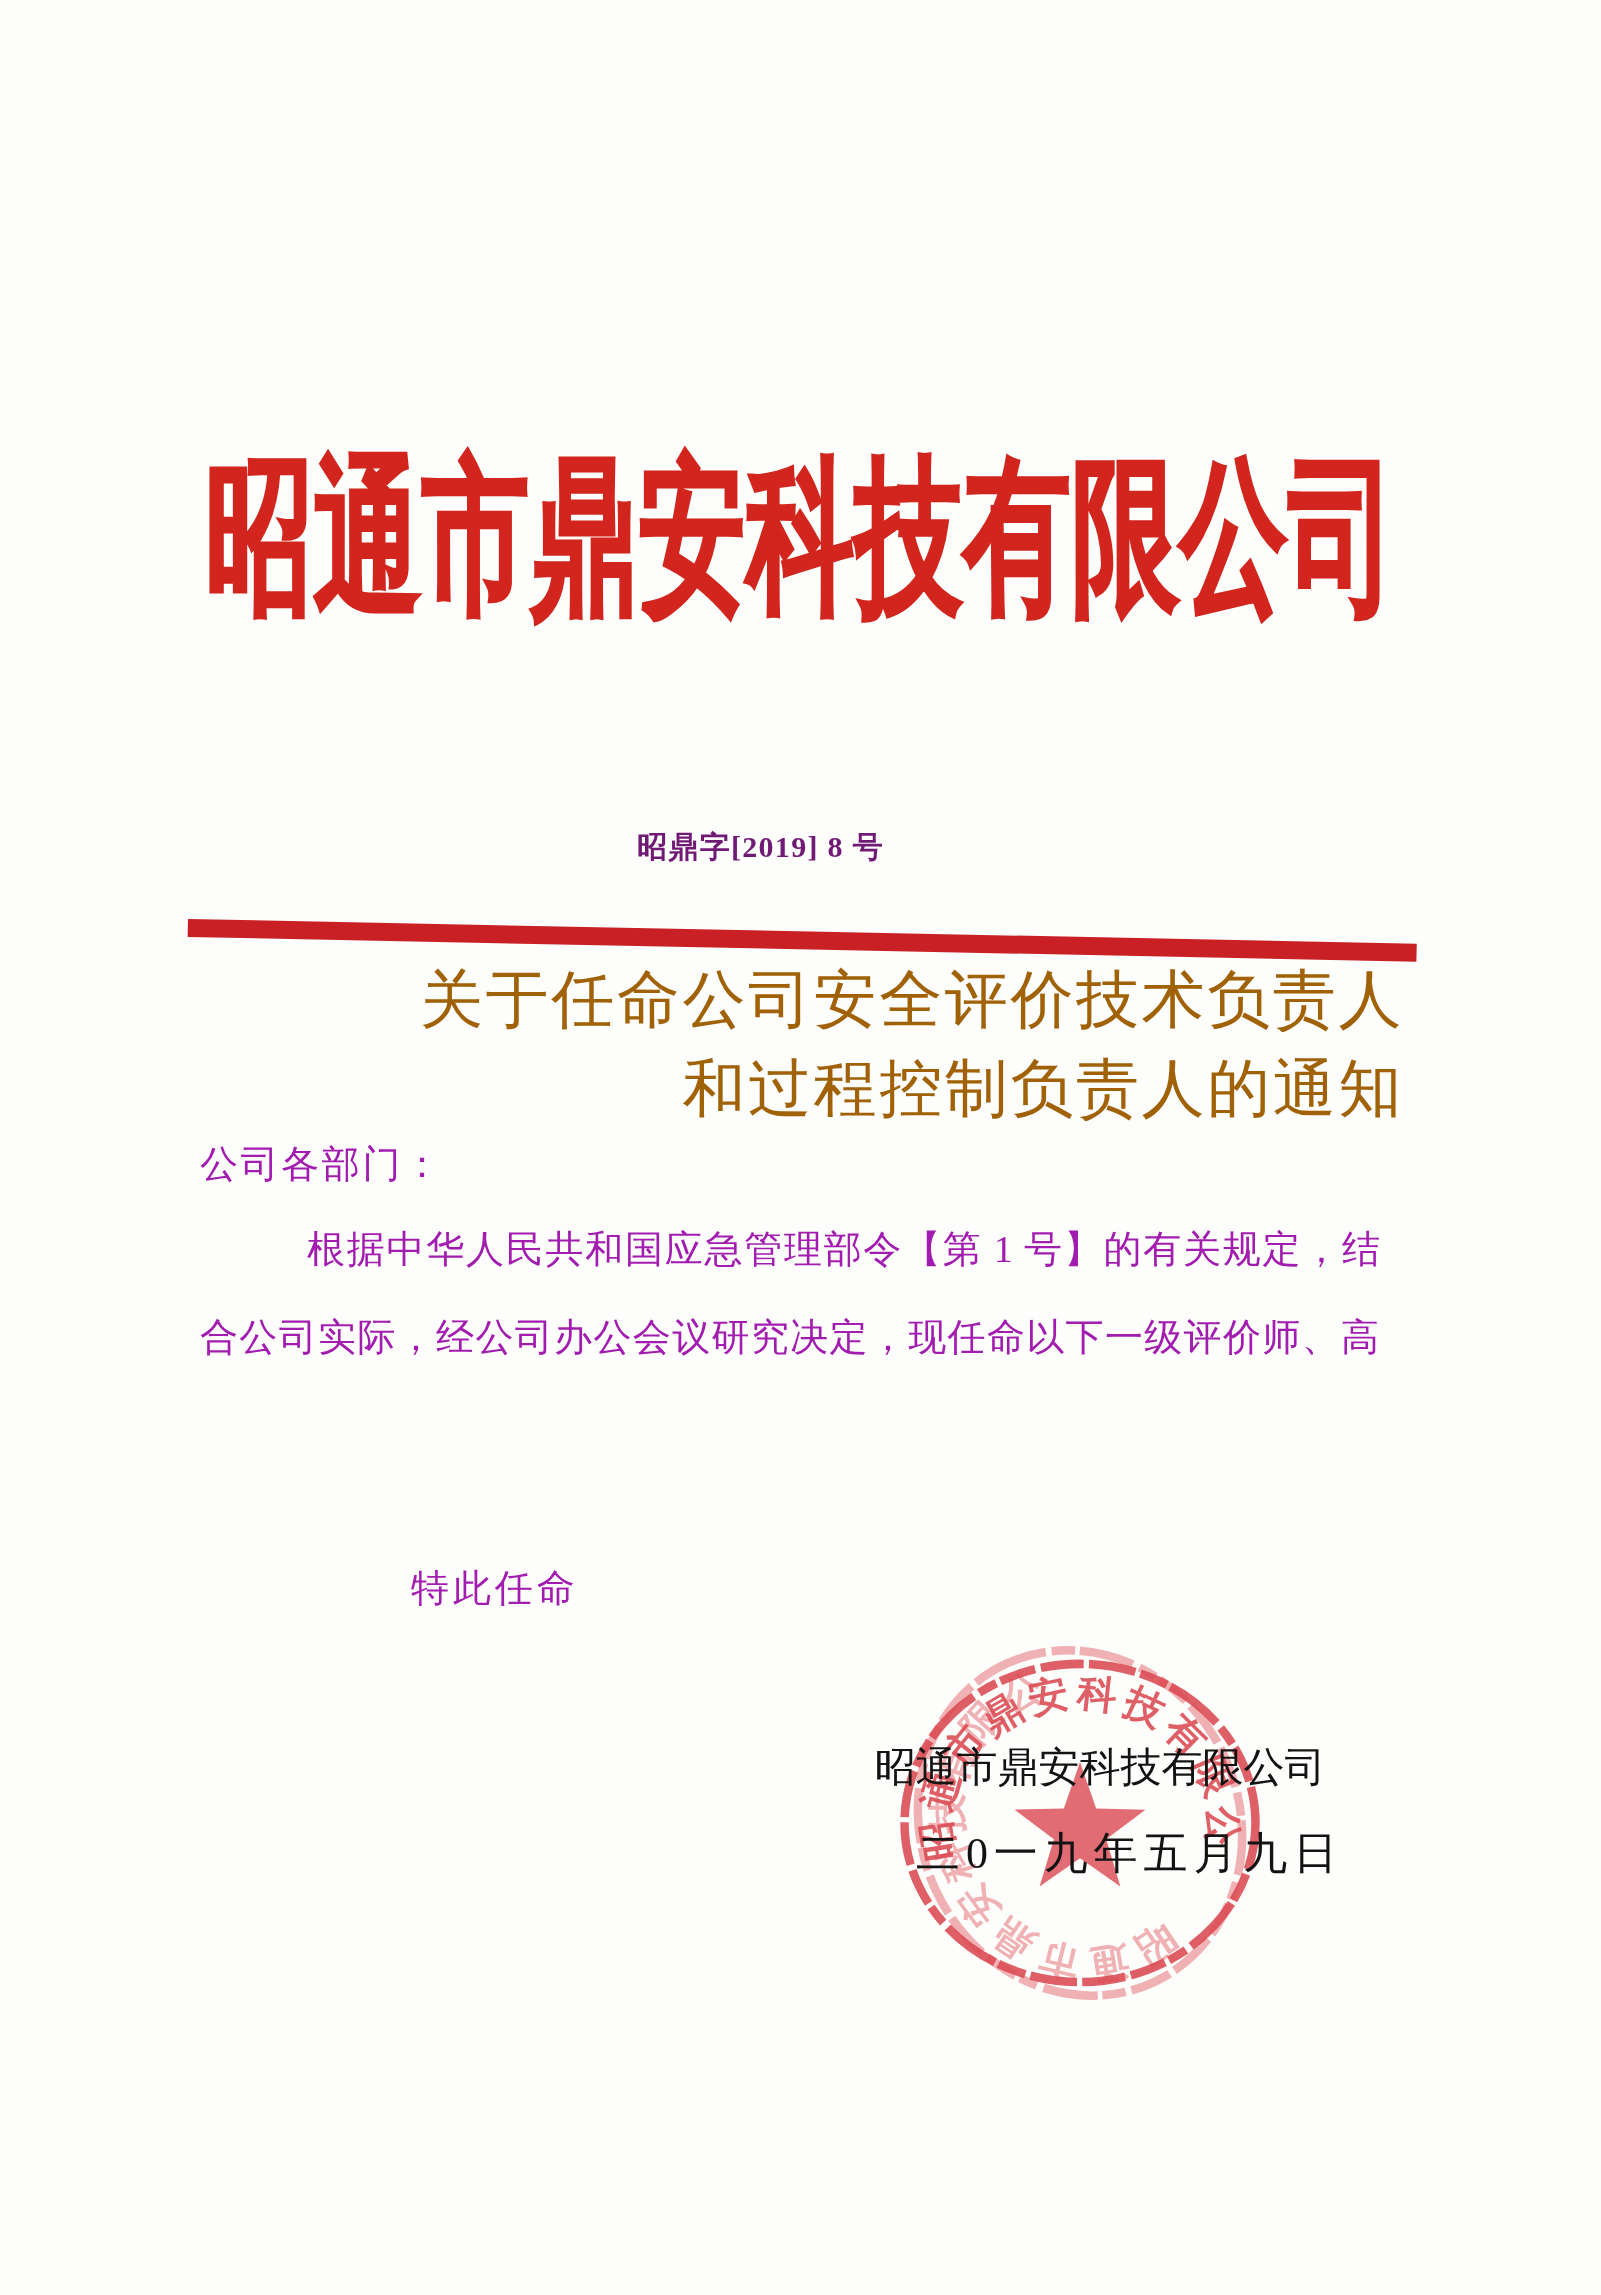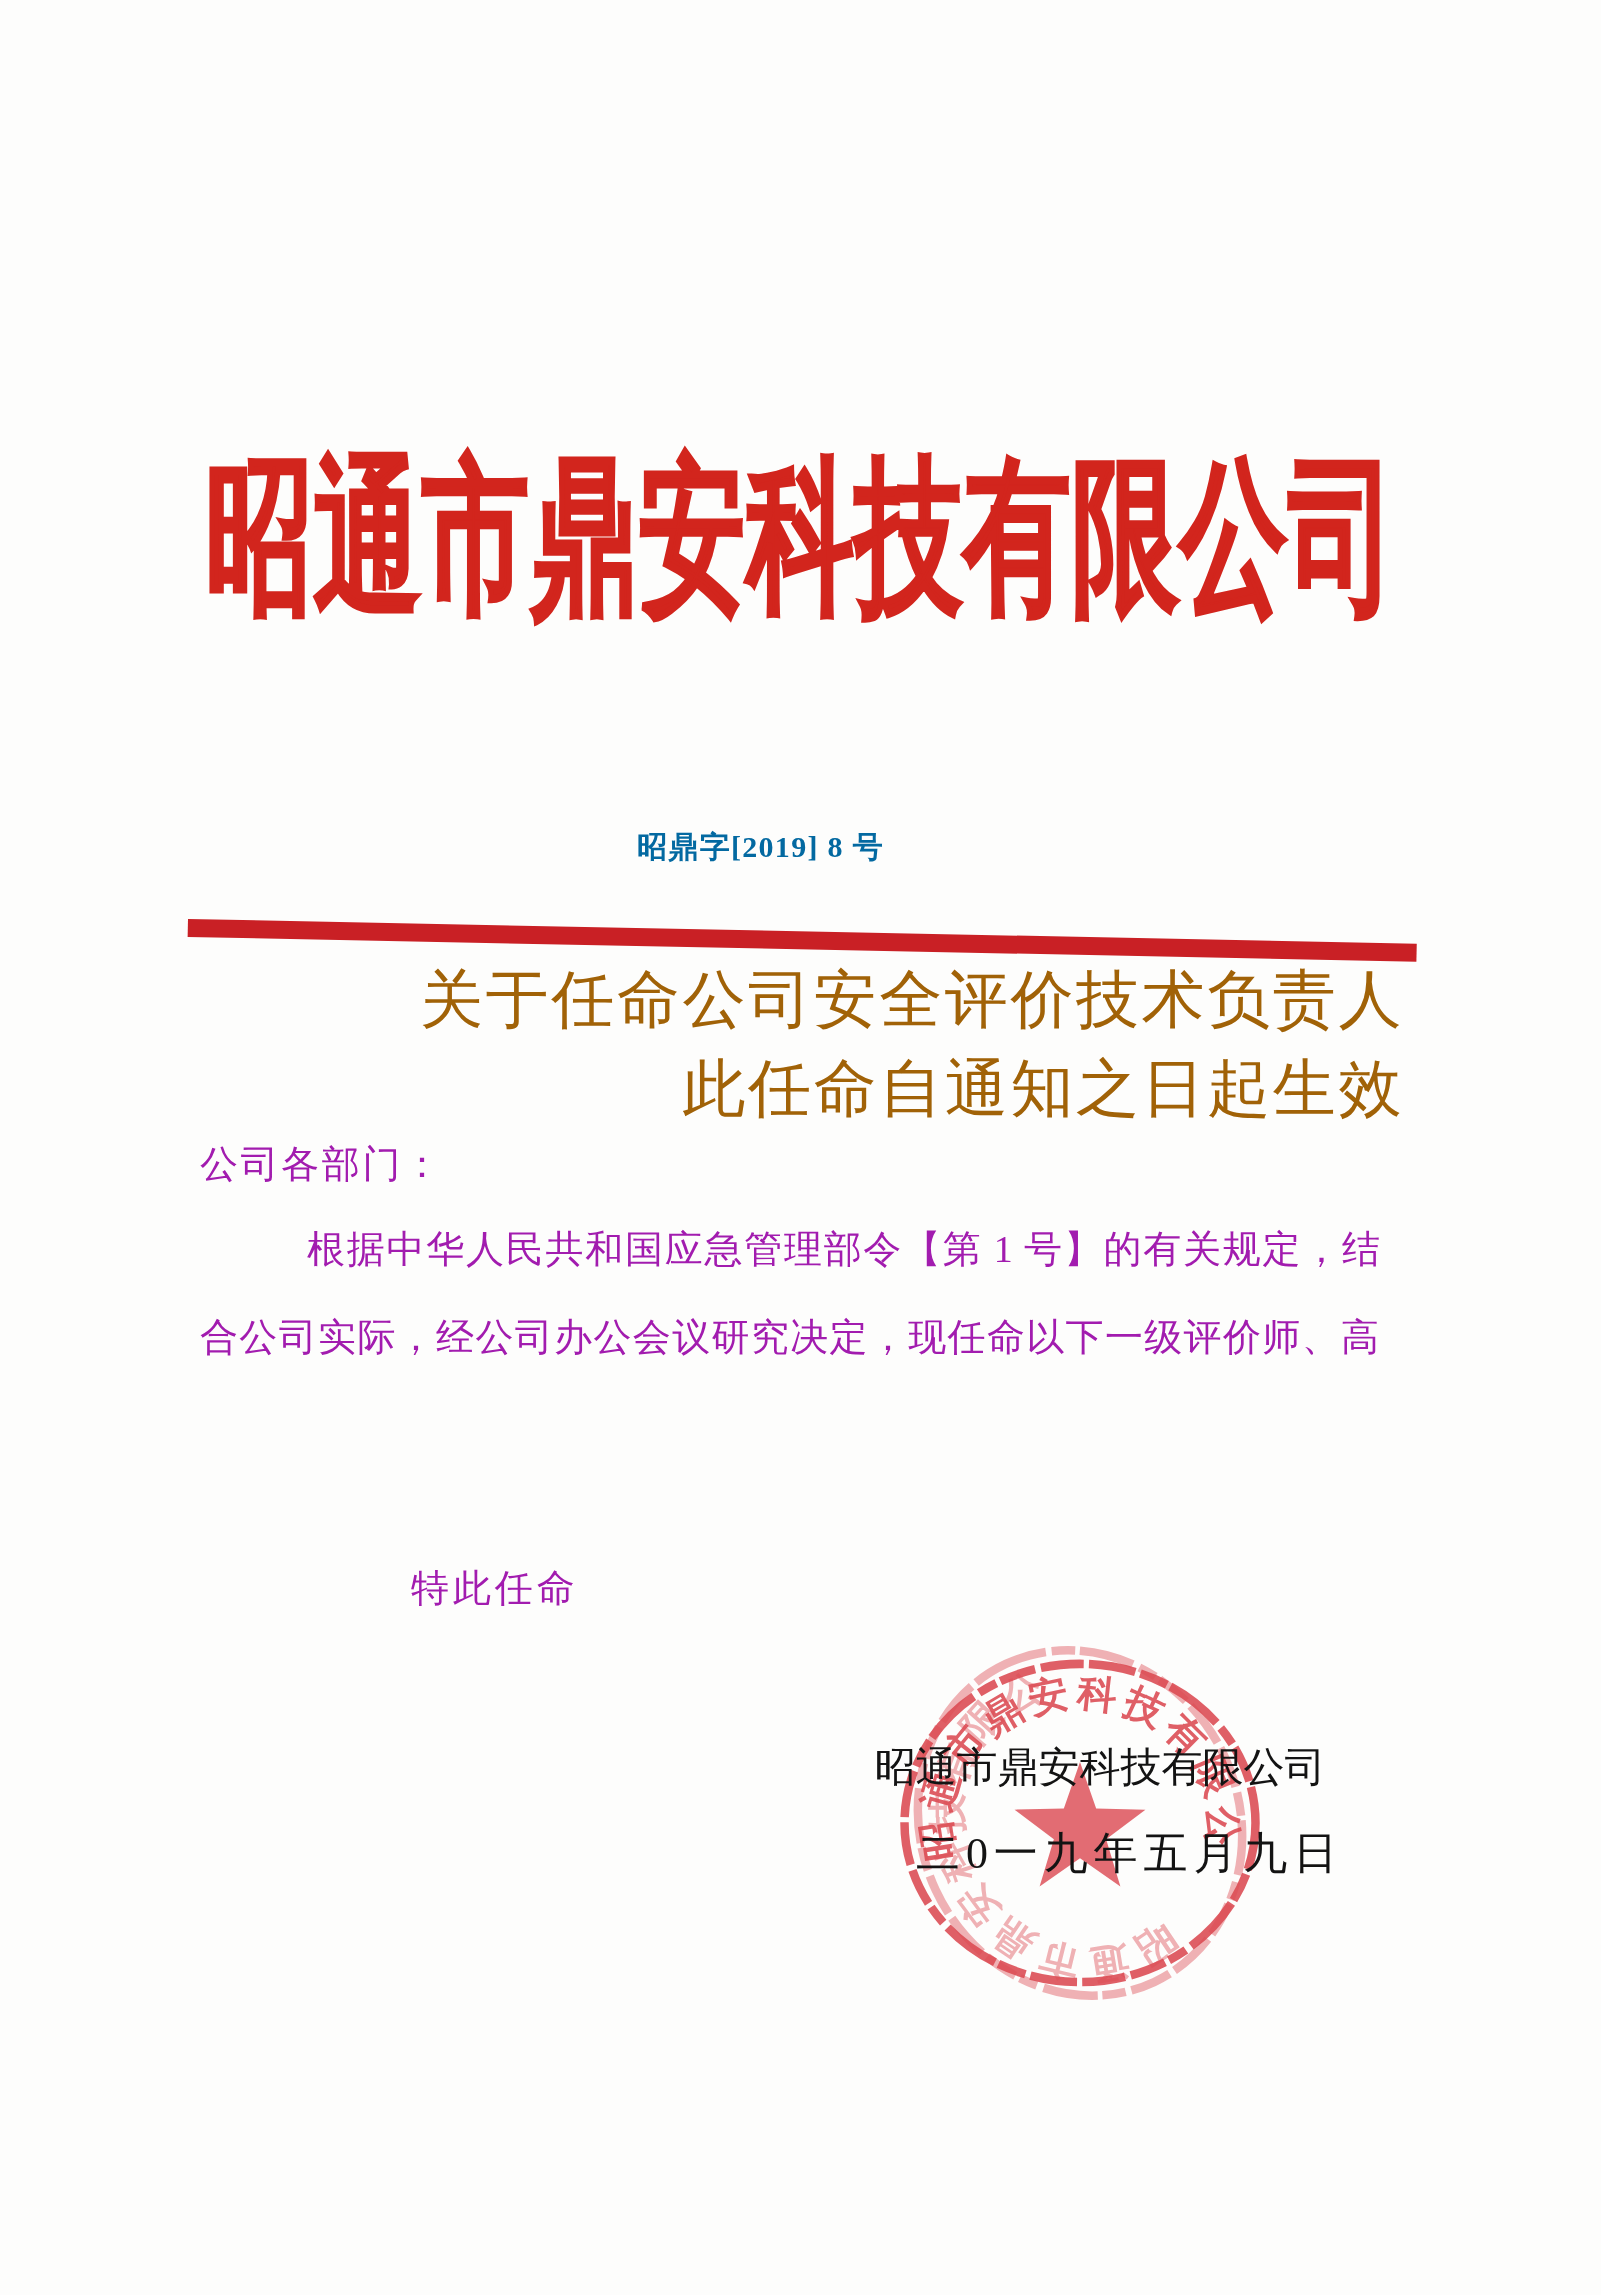--- a/index.html
+++ b/index.html
@@ -17,21 +17,21 @@
     position:absolute;left:196px;top:450px;width:1210px;
     font-size:107px;line-height:113px;font-weight:bold;
     color:#d2251d;
     -webkit-text-stroke:2px #d2251d;
     text-align:center;letter-spacing:1.3px;white-space:nowrap;
     transform:scaleY(1.58);transform-origin:center top;
   }
   
   .doc-number{
     position:absolute;left:188px;top:827px;width:1145px;
-    font-size:30px;font-weight:bold;text-align:center;color:#0369a1;
+    font-size:30px;font-weight:bold;text-align:center;color:#701a75;
     letter-spacing:1.3px;
   }
   
   .red-rule{
     position:absolute;left:188px;top:919px;width:1229px;height:17.7px;
     background:#c92025;
     transform:rotate(1.15deg);transform-origin:left top;
   }
   
   .doc-title{
@@ -75,21 +75,21 @@
 
 <div class="page">
 
   <div class="letterhead">昭通市鼎安科技有限公司</div>
 
   <div class="doc-number">昭鼎字[2019] 8 号</div>
 
   <div class="red-rule"></div>
 
   <div class="doc-title l1">关于任命公司安全评价技术负责人</div>
-  <div class="doc-title l2">此任命自通知之日起生效</div>
+  <div class="doc-title l2">和过程控制负责人的通知</div>
 
   <div class="bodyline salutation">公司各部门：</div>
 
   <div class="bodyline just p1">根据中华人民共和国应急管理部令【第 1 号】的有关规定，结</div>
   <div class="bodyline just p2">合公司实际，经公司办公会议研究决定，现任命以下一级评价师、高</div>
 
   <div class="bodyline closing">特此任命</div>
 
   <svg class="seal" viewBox="-310 -290 620 580">
     <defs>

